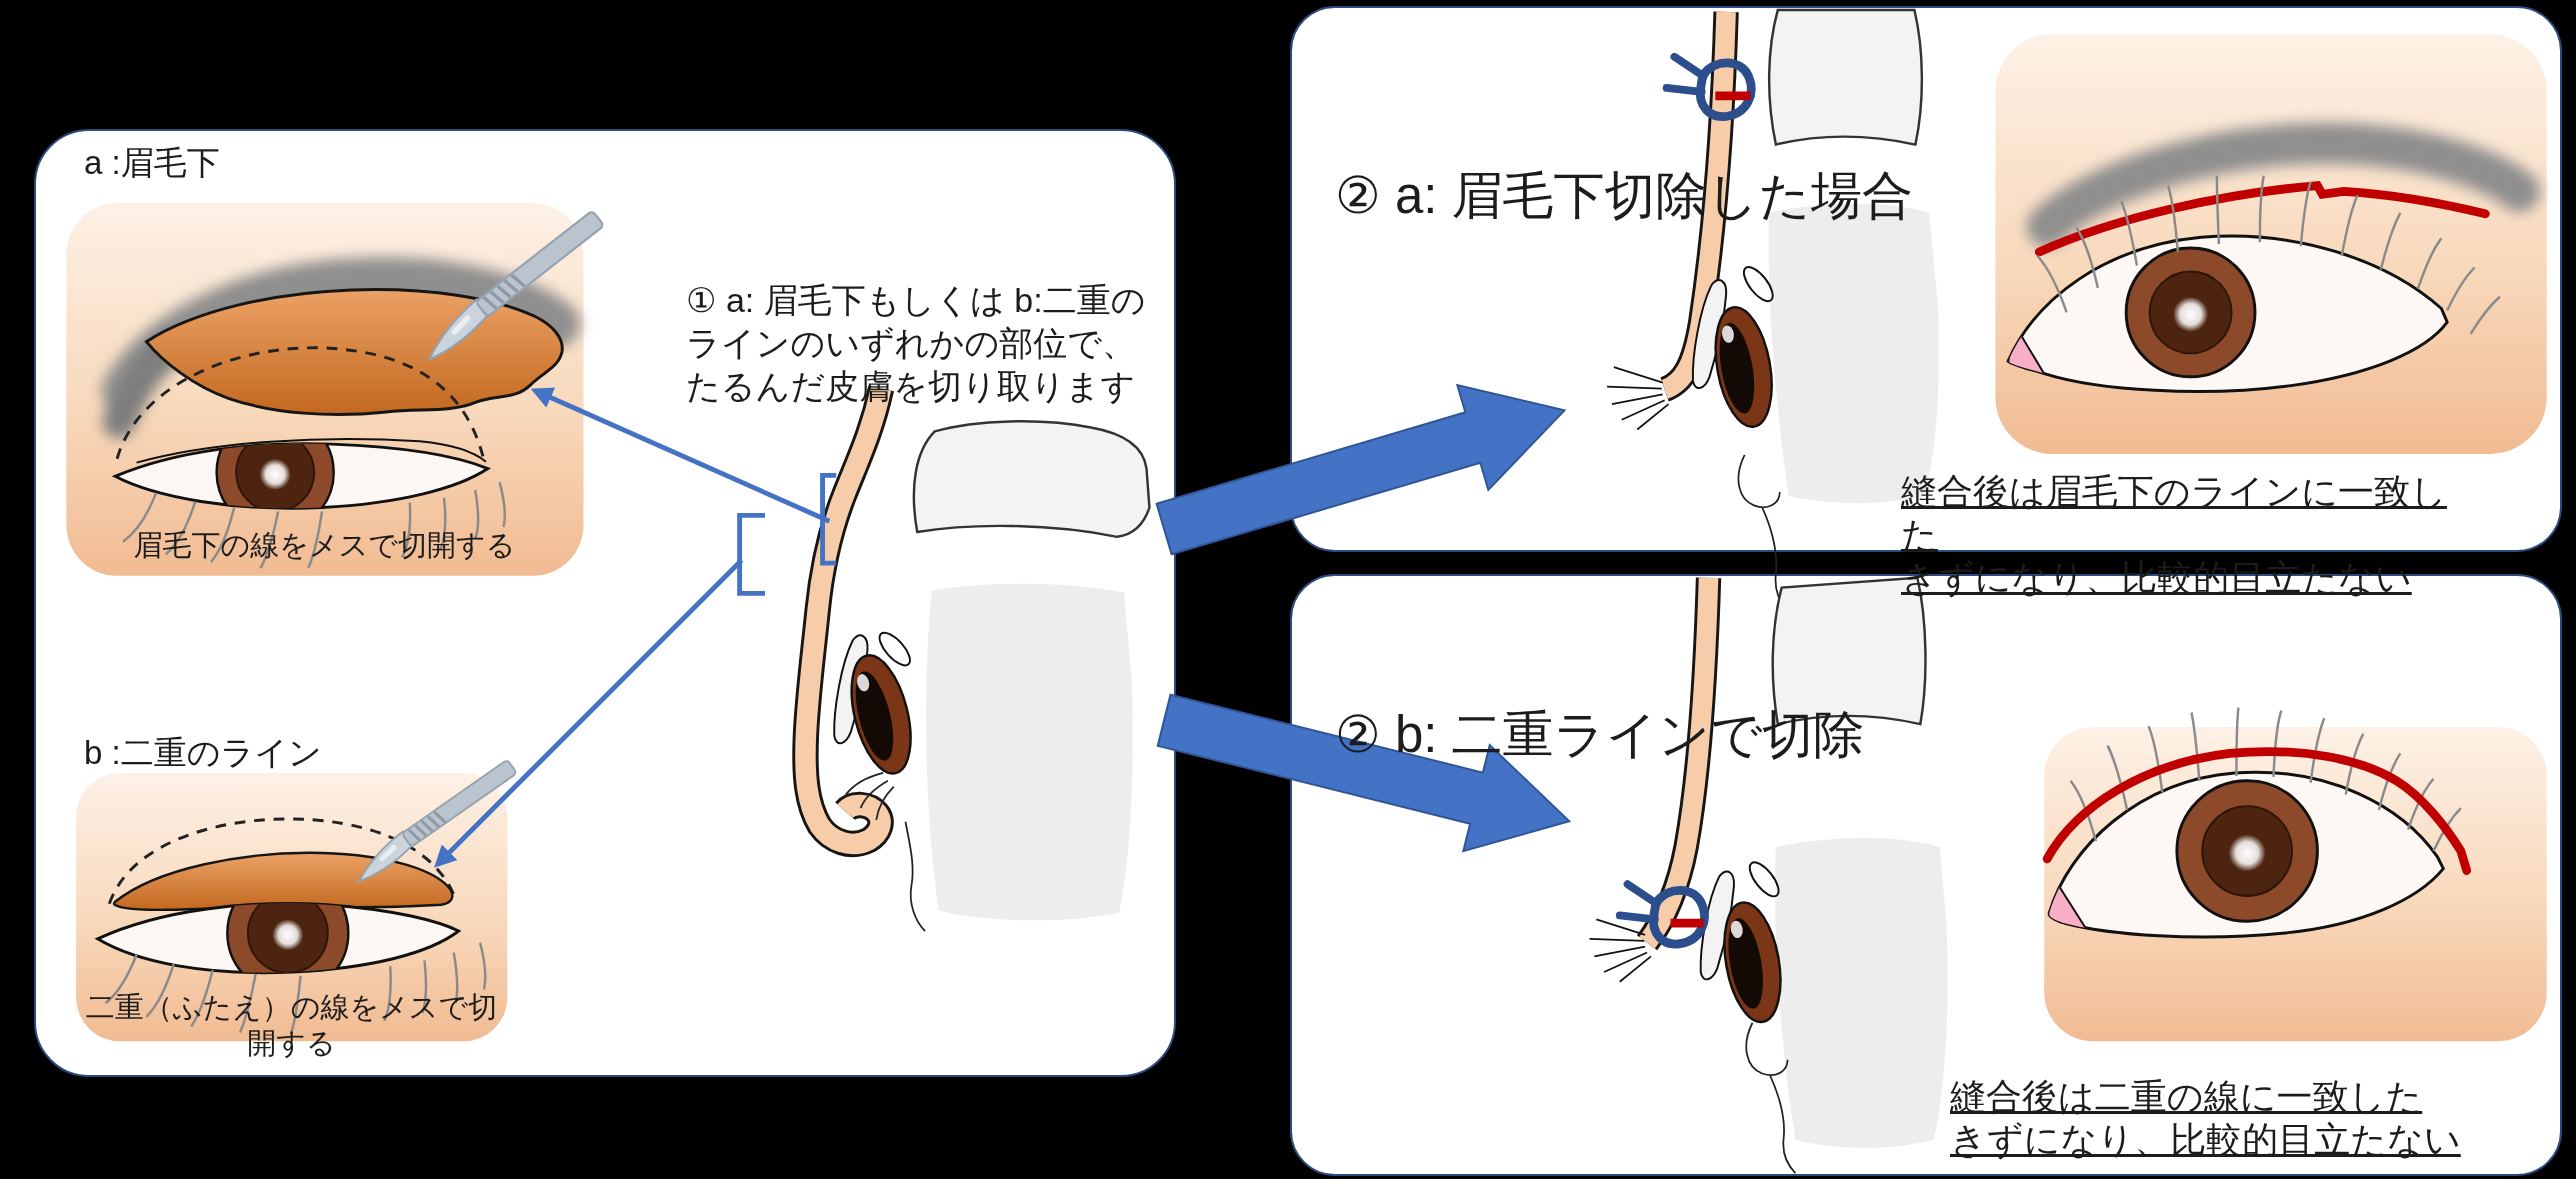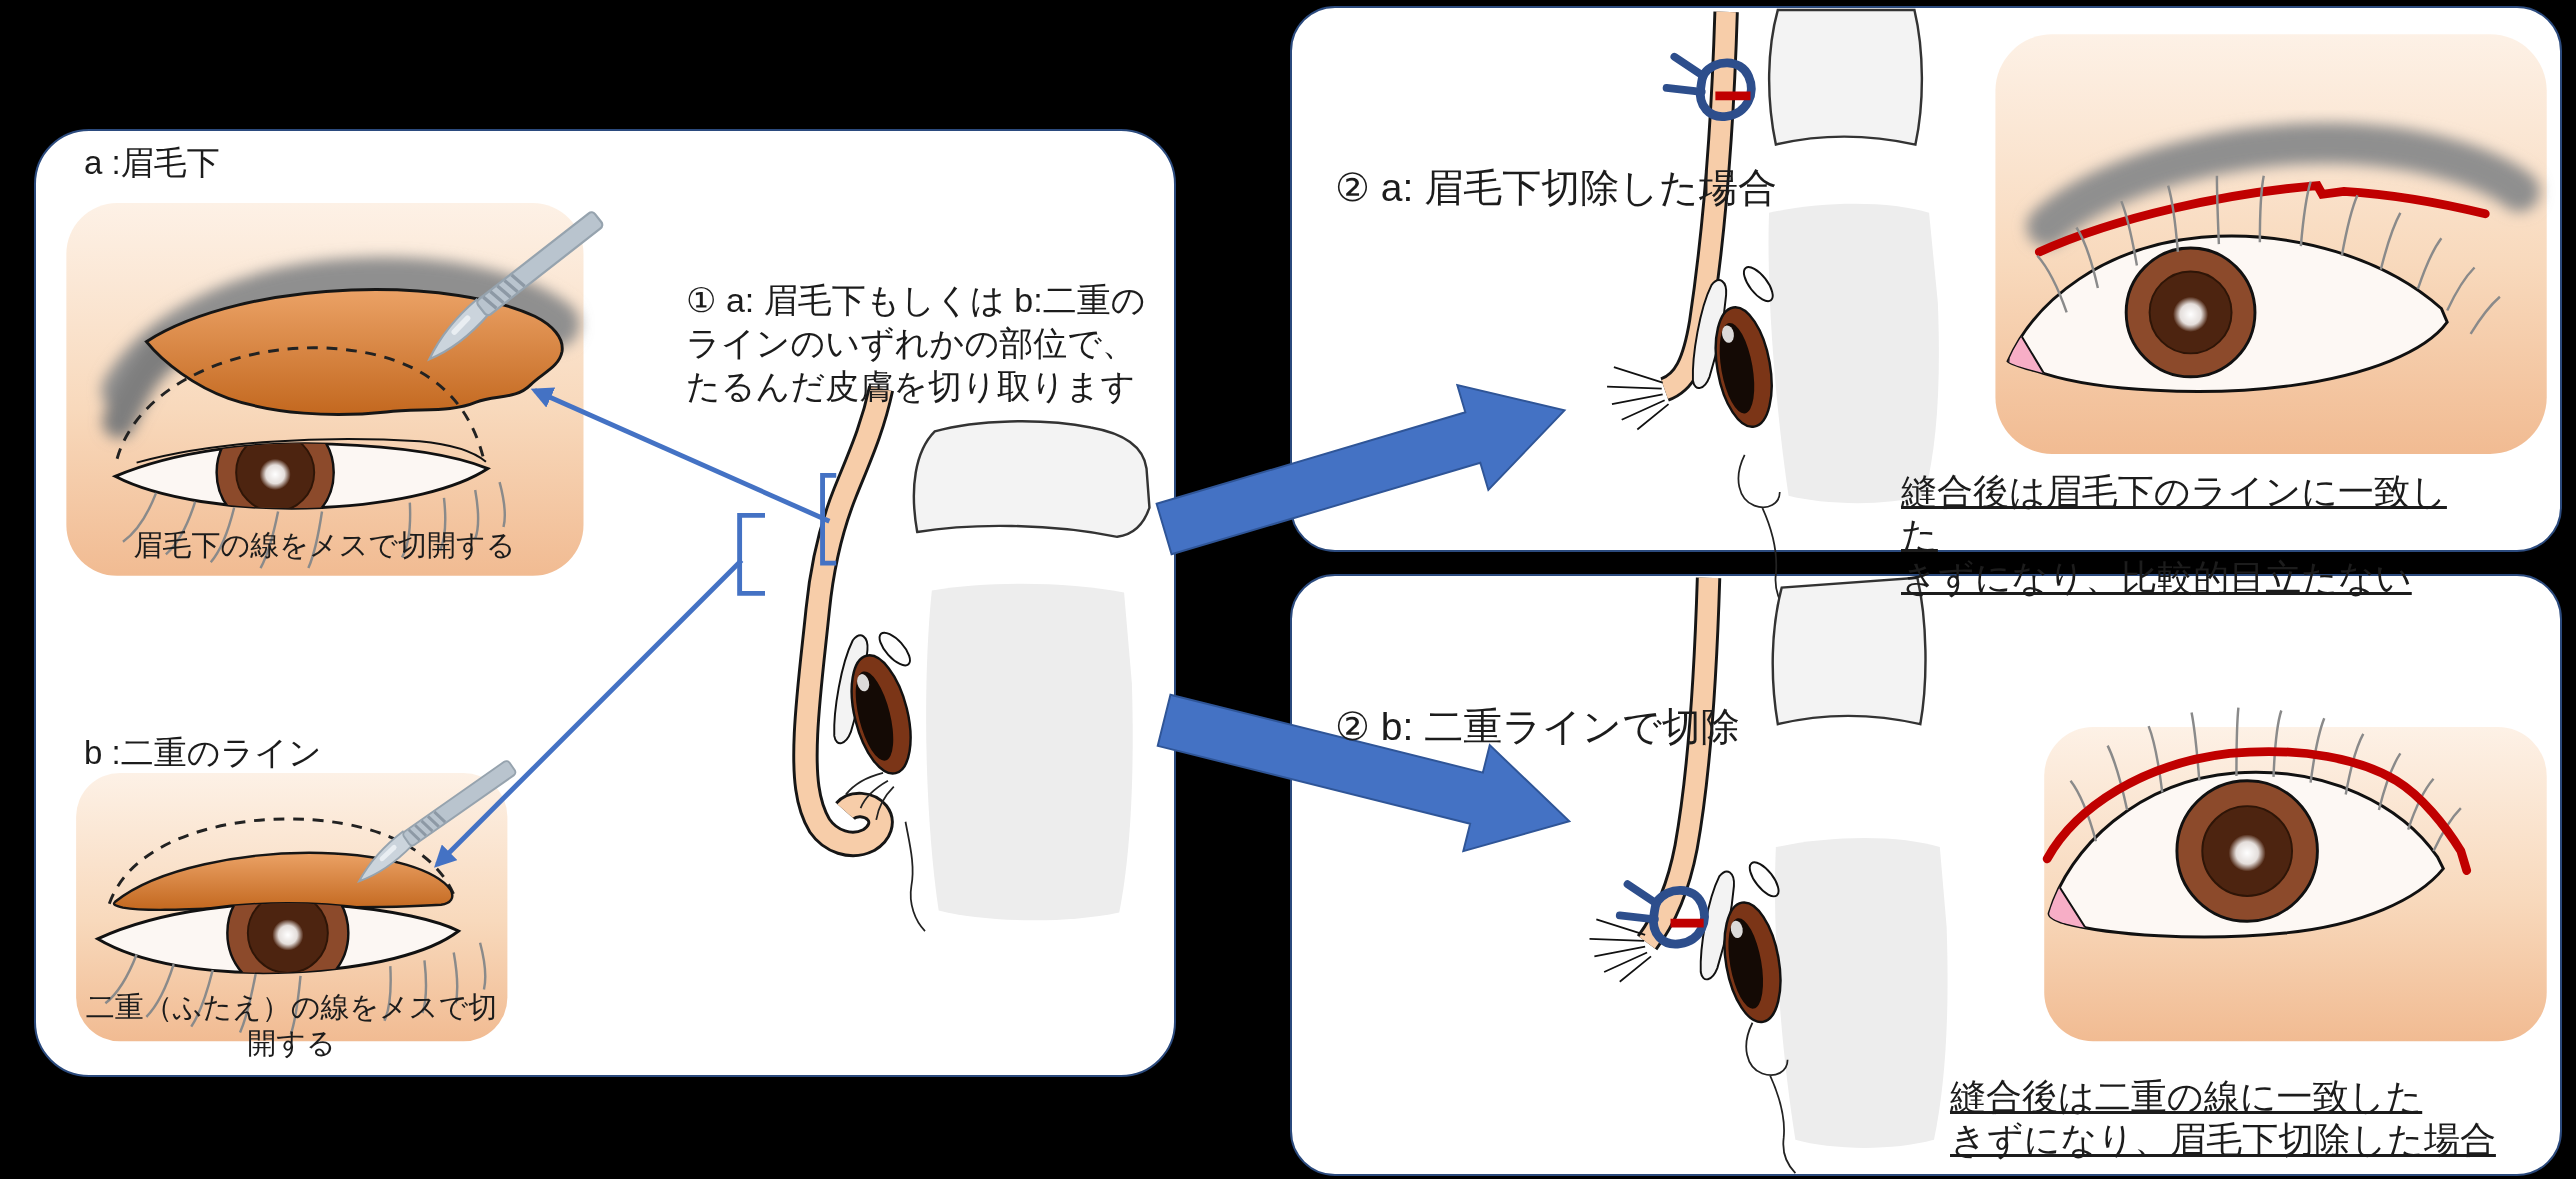--- a/index.html
+++ b/index.html
@@ -5,21 +5,21 @@
   html,body{margin:0;padding:0;background:#000;}
   #canvas{position:relative;width:2576px;height:1180px;background:#000;overflow:hidden;
           font-family:"Liberation Sans",sans-serif;}
   .panel{position:absolute;background:#fff;border:2.9px solid #2B4A7D;box-sizing:border-box;z-index:1;}
   #panel-left{left:34px;top:129px;width:1142px;height:948px;border-radius:55px;}
   #panel-top-right{left:1290px;top:5.9px;width:1272px;height:546px;border-radius:45px;}
   #panel-bottom-right{left:1290px;top:574px;width:1272px;height:602px;border-radius:45px;}
   #art{position:absolute;left:0;top:0;z-index:2;pointer-events:none;}
   .t{position:absolute;z-index:3;color:#1c1c1c;white-space:pre-line;line-height:1.25;}
   .lbl-s{font-size:33px;}
-  .lbl-l{font-size:39px;}
+  .lbl-l{font-size:51px;}
   .cap{font-size:29px;text-align:center;}
   .cap-r{font-size:36px;text-align:left;line-height:43px;text-decoration:underline;}
   #step1{left:686px;top:244px;width:488px;font-size:34px;line-height:43px;margin-top:35px;}
   #label-a{left:84px;top:142px;text-align:right;}
   #caption-a{left:71px;top:527px;width:507px;text-align:center;}
   #label-b{left:84px;top:732px;}
   #caption-b{left:76px;top:989px;width:431px;}
   #label-tr{left:1335px;top:164px;}
   #caption-tr{left:1901px;top:470px;width:546px;}
   #label-br{left:1335px;top:703px;}
@@ -222,15 +222,15 @@
   <div class="t lbl-s" id="label-b">b :二重のライン</div>
   <div class="t cap" id="caption-b">二重（ふたえ）の線をメスで切開する</div>
   <div class="t" id="step1">① a: 眉毛下もしくは b:二重の
 ラインのいずれかの部位で、
 たるんだ皮膚を切り取ります</div>
   <div class="t lbl-l" id="label-tr">② a: 眉毛下切除した場合</div>
   <div class="t cap-r" id="caption-tr">縫合後は眉毛下のラインに一致した
 きずになり、比較的目立たない</div>
   <div class="t lbl-l" id="label-br">② b: 二重ラインで切除</div>
   <div class="t cap-r" id="caption-br">縫合後は二重の線に一致した
-きずになり、眉毛下切除した場合</div>
+きずになり、比較的目立たない</div>
 </div>
 
 
 </body></html>

